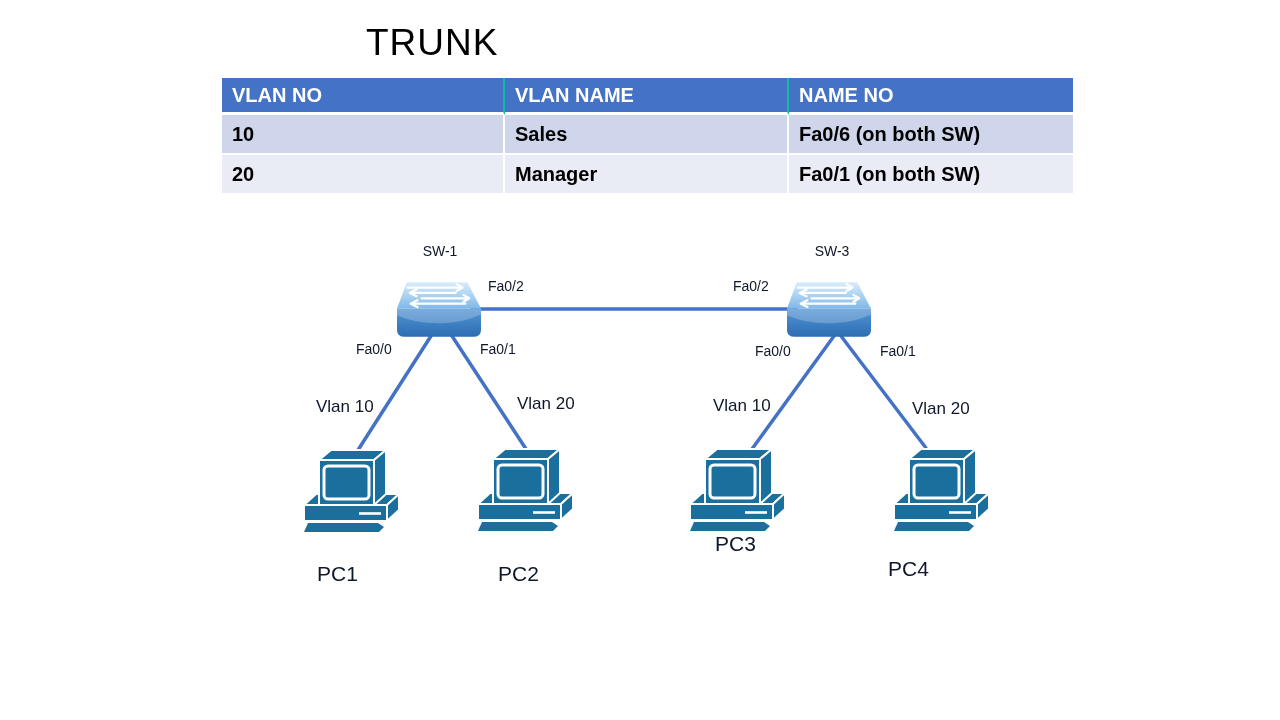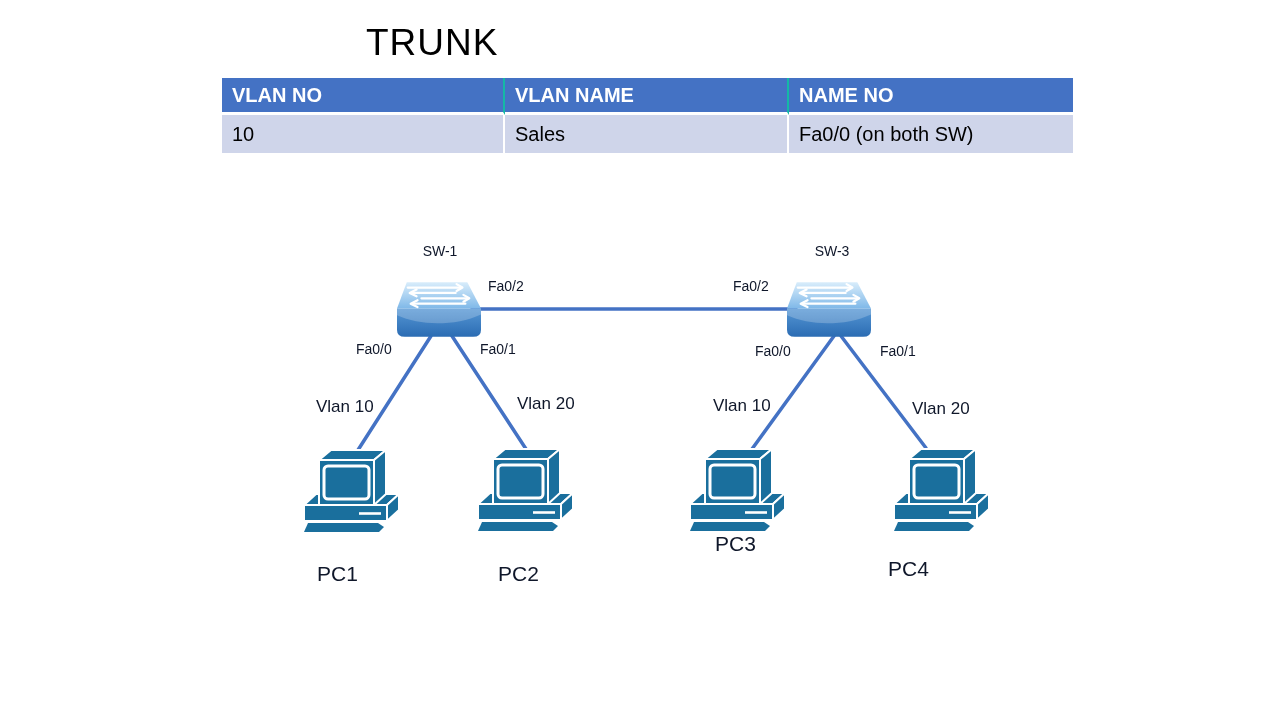--- a/index.html
+++ b/index.html
@@ -5,21 +5,21 @@
   html,body{margin:0;padding:0;background:#ffffff;}
   .slide{position:relative;width:1280px;height:720px;background:#ffffff;overflow:hidden;
          font-family:"Liberation Sans",sans-serif;color:#000;}
   .title{position:absolute;left:366px;top:22px;font-size:37px;letter-spacing:1px;color:#000;}
 
   table.vlan{position:absolute;left:222px;top:78px;width:851px;border-collapse:separate;
              border-spacing:0;table-layout:fixed;font-size:20px;}
   table.vlan th{background:#4472C4;color:#ffffff;font-weight:bold;text-align:left;
                 height:34px;padding:0 0 0 10px;border-right:2px solid #14b8a6;
                 border-bottom:3px solid #ffffff;}
-  table.vlan td{height:38px;padding:0 0 0 10px;color:#000;border-right:2px solid #ffffff;}
+  table.vlan td{height:38px;padding:0 0 0 10px;color:#000;border-right:2px solid #ffffff;font-weight:bold;}
   table.vlan th:last-child, table.vlan td:last-child{border-right:none;}
   table.vlan tr.row-odd td{background:#CFD5EA;border-bottom:2px solid #ffffff;}
   table.vlan tr.row-even td{background:#E9EBF5;}
 
   svg.net{position:absolute;left:0;top:0;width:1280px;height:720px;}
 
   .lbl{position:absolute;font-size:14px;color:#0f172a;white-space:nowrap;}
   .lbl.vlan{font-size:17px;}
   .lbl.pcname{font-size:21px;}
   .lbl.centered{transform:translateX(-50%);}
@@ -41,21 +41,26 @@
       <tr>
         <th>VLAN NO</th>
         <th>VLAN NAME</th>
         <th>NAME NO</th>
       </tr>
     </thead>
     <tbody>
       <tr class="row-odd">
         <td>10</td>
         <td>Sales</td>
-        <td>Fa0/0 (on both SW)</td>
+        <td>Fa0/6 (on both SW)</td>
+      </tr>
+      <tr class="row-even">
+        <td>20</td>
+        <td>Manager</td>
+        <td>Fa0/1 (on both SW)</td>
       </tr>
     </tbody>
   </table>
 
   <svg class="net" viewBox="0 0 1280 720">
     <defs>
       <linearGradient id="gTop" x1="0" y1="0" x2="0" y2="1">
         <stop offset="0" stop-color="#d9edfb"></stop>
           <stop offset="1" stop-color="#7fb8e8"></stop>
       </linearGradient>

